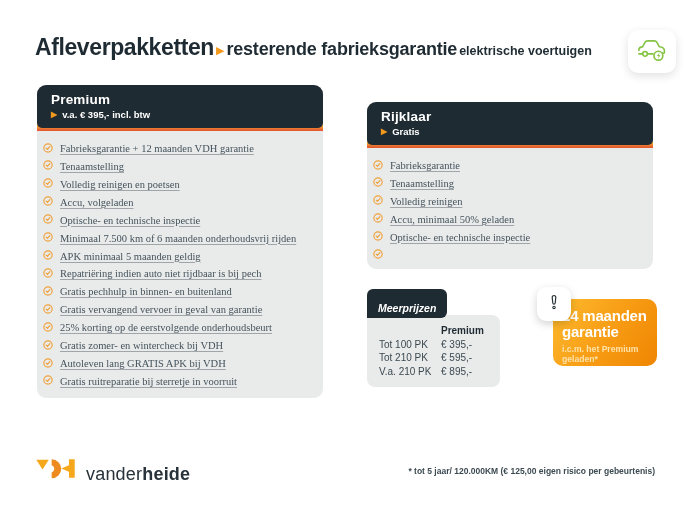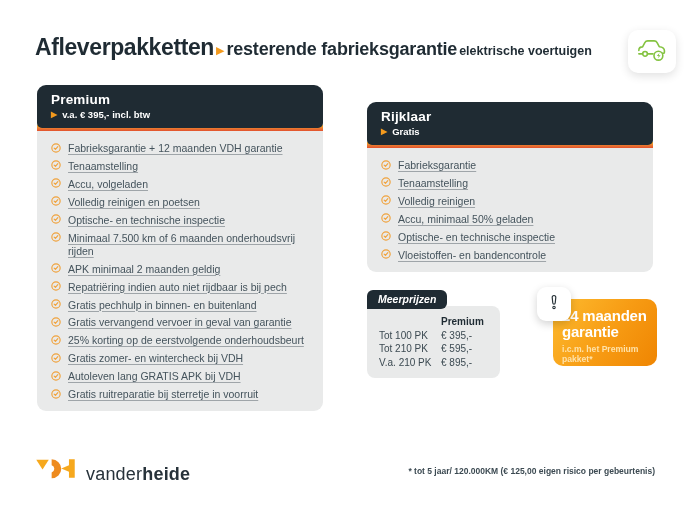--- a/index.html
+++ b/index.html
@@ -39,37 +39,37 @@
     border-radius:9px 9px 5px 5px;
     padding:7px 14px 8px; position:relative; z-index:2;
   }
   .card-head .pkg-name { font-size:13.5px; font-weight:800; letter-spacing:0.2px; }
   .card-head .pkg-price { font-size:9.5px; font-weight:600; margin-top:2px; display:flex; align-items:center; gap:5px; }
   .card-head .pkg-price .arr { color:#f39a1e; font-size:8px; }
   .accent-strip {
     height:6px; margin-top:-3px; position:relative; z-index:1;
     background:linear-gradient(180deg,#f5b733 0%, #ea7a2f 55%, #e2512e 100%);
   }
-  .card-body { padding:11px 14px 10px; border-radius:0 0 9px 9px; }
+  .card-body { padding:11px 6px 10px; border-radius:0 0 9px 9px;font-family:Liberation Serif, serif; }
   ul.features { list-style:none; }
   ul.features li { display:flex; align-items:flex-start; gap:7px; margin-bottom:4.8px; }
   ul.features li:last-child { margin-bottom:0; }
   .chk { flex:0 0 auto; display:inline-flex; margin-top:0.5px; }
   .txt {
     font-size:10.5px; line-height:1.25; color:#44535c;
     text-decoration:underline; text-decoration-thickness:1px;
     text-underline-offset:2px; text-decoration-color:rgba(68,83,92,0.45);
   }
 
   
   .meer { position:absolute; left:367px; top:289px; }
   .meer-tab {
     display:inline-block; background:#1f2b33; color:#fff;
     font-size:10.5px; font-weight:800; font-style:italic;
-    padding:3px 11px 4px; border-radius:6px 6px 6px 0;
+    padding:13px 11px 4px; border-radius:6px 6px 6px 0;
     position:relative; z-index:2;
   }
   .meer-panel {
     width:133px; background:#e9eaea; border-radius:0 8px 8px 8px;
     margin-top:-3px; padding:9px 12px 9px; position:relative; z-index:1;
   }
   .meer-grid { display:grid; grid-template-columns:62px 1fr; row-gap:0; }
   .meer-grid .cell { font-size:10px; line-height:13.5px; color:#3c4a52; }
   .meer-grid .head { font-weight:800; color:#1f2b33; font-size:10px; }
 
@@ -151,57 +151,57 @@
             </span>
             <span class="txt">Tenaamstelling</span>
           </li>
         <li>
             <span class="chk">
               <svg width="10" height="10" viewBox="0 0 12 12">
                 <circle cx="6" cy="6" r="5" fill="none" stroke="#f0a23c" stroke-width="1.4"></circle>
                 <path d="M3.8 6.2 l1.5 1.5 2.9-3.4" fill="none" stroke="#f0a23c" stroke-width="1.4" stroke-linecap="round" stroke-linejoin="round"></path>
               </svg>
             </span>
+            <span class="txt">Volledig reinigen en poetsen</span>
+          </li>
+        <li>
+            <span class="chk">
+              <svg width="10" height="10" viewBox="0 0 12 12">
+                <circle cx="6" cy="6" r="5" fill="none" stroke="#f0a23c" stroke-width="1.4"></circle>
+                <path d="M3.8 6.2 l1.5 1.5 2.9-3.4" fill="none" stroke="#f0a23c" stroke-width="1.4" stroke-linecap="round" stroke-linejoin="round"></path>
+              </svg>
+            </span>
             <span class="txt">Accu, volgeladen</span>
           </li>
         <li>
             <span class="chk">
               <svg width="10" height="10" viewBox="0 0 12 12">
                 <circle cx="6" cy="6" r="5" fill="none" stroke="#f0a23c" stroke-width="1.4"></circle>
                 <path d="M3.8 6.2 l1.5 1.5 2.9-3.4" fill="none" stroke="#f0a23c" stroke-width="1.4" stroke-linecap="round" stroke-linejoin="round"></path>
               </svg>
             </span>
-            <span class="txt">Volledig reinigen en poetsen</span>
-          </li>
-        <li>
-            <span class="chk">
-              <svg width="10" height="10" viewBox="0 0 12 12">
-                <circle cx="6" cy="6" r="5" fill="none" stroke="#f0a23c" stroke-width="1.4"></circle>
-                <path d="M3.8 6.2 l1.5 1.5 2.9-3.4" fill="none" stroke="#f0a23c" stroke-width="1.4" stroke-linecap="round" stroke-linejoin="round"></path>
-              </svg>
-            </span>
             <span class="txt">Optische- en technische inspectie</span>
           </li>
         <li>
             <span class="chk">
               <svg width="10" height="10" viewBox="0 0 12 12">
                 <circle cx="6" cy="6" r="5" fill="none" stroke="#f0a23c" stroke-width="1.4"></circle>
                 <path d="M3.8 6.2 l1.5 1.5 2.9-3.4" fill="none" stroke="#f0a23c" stroke-width="1.4" stroke-linecap="round" stroke-linejoin="round"></path>
               </svg>
             </span>
             <span class="txt">Minimaal 7.500 km of 6 maanden onderhoudsvrij rijden</span>
           </li>
         <li>
             <span class="chk">
               <svg width="10" height="10" viewBox="0 0 12 12">
                 <circle cx="6" cy="6" r="5" fill="none" stroke="#f0a23c" stroke-width="1.4"></circle>
                 <path d="M3.8 6.2 l1.5 1.5 2.9-3.4" fill="none" stroke="#f0a23c" stroke-width="1.4" stroke-linecap="round" stroke-linejoin="round"></path>
               </svg>
             </span>
-            <span class="txt">APK minimaal 2 maanden geldig</span>
+            <span class="txt">APK minimaal 5 maanden geldig</span>
           </li>
         <li>
             <span class="chk">
               <svg width="10" height="10" viewBox="0 0 12 12">
                 <circle cx="6" cy="6" r="5" fill="none" stroke="#f0a23c" stroke-width="1.4"></circle>
                 <path d="M3.8 6.2 l1.5 1.5 2.9-3.4" fill="none" stroke="#f0a23c" stroke-width="1.4" stroke-linecap="round" stroke-linejoin="round"></path>
               </svg>
             </span>
             <span class="txt">Repatriëring indien auto niet rijdbaar is bij pech</span>
           </li>
@@ -319,21 +319,20 @@
             </span>
             <span class="txt">Optische- en technische inspectie</span>
           </li>
         <li>
             <span class="chk">
               <svg width="10" height="10" viewBox="0 0 12 12">
                 <circle cx="6" cy="6" r="5" fill="none" stroke="#f0a23c" stroke-width="1.4"></circle>
                 <path d="M3.8 6.2 l1.5 1.5 2.9-3.4" fill="none" stroke="#f0a23c" stroke-width="1.4" stroke-linecap="round" stroke-linejoin="round"></path>
               </svg>
             </span>
-            <span class="txt">Vloeistoffen- en bandencontrole</span>
           </li>
       </ul>
     </div>
   </div>
 
   <div class="meer">
     <div class="meer-tab">Meerprijzen</div>
     <div class="meer-panel">
       <div class="meer-grid">
         <div class="cell"></div>
@@ -344,21 +343,21 @@
         <div class="cell">€ 595,-</div>
         <div class="cell">V.a. 210 PK</div>
         <div class="cell">€ 895,-</div>
       </div>
     </div>
   </div>
 
   <div class="badge">
     <div class="b-title">24 maanden</div>
     <div class="b-title">garantie</div>
-    <div class="b-sub">i.c.m. het Premium pakket*</div>
+    <div class="b-sub">i.c.m. het Premium geladen*</div>
   </div>
   <div class="badge-icon">
     <span>
       <svg width="18" height="18" viewBox="0 0 20 20">
         <path d="M10 2.8 c1.3 0 2.1 .9 2 2.1 l-.65 6.2 c-.08 .8 -.62 1.3 -1.35 1.3 s-1.27 -.5 -1.35 -1.3 l-.65 -6.2 C7.9 3.7 8.7 2.8 10 2.8 z" fill="none" stroke="#273238" stroke-width="1.3"></path>
         <circle cx="10" cy="16" r="1.35" fill="none" stroke="#273238" stroke-width="1.2"></circle>
       </svg>
     </span>
   </div>
 

